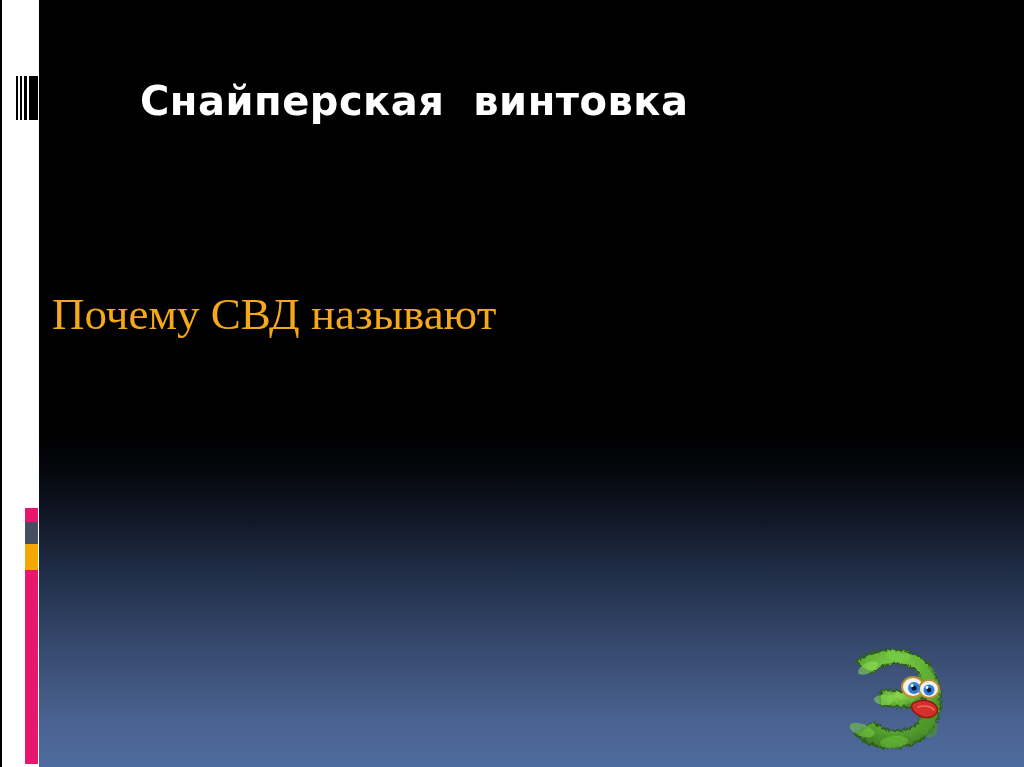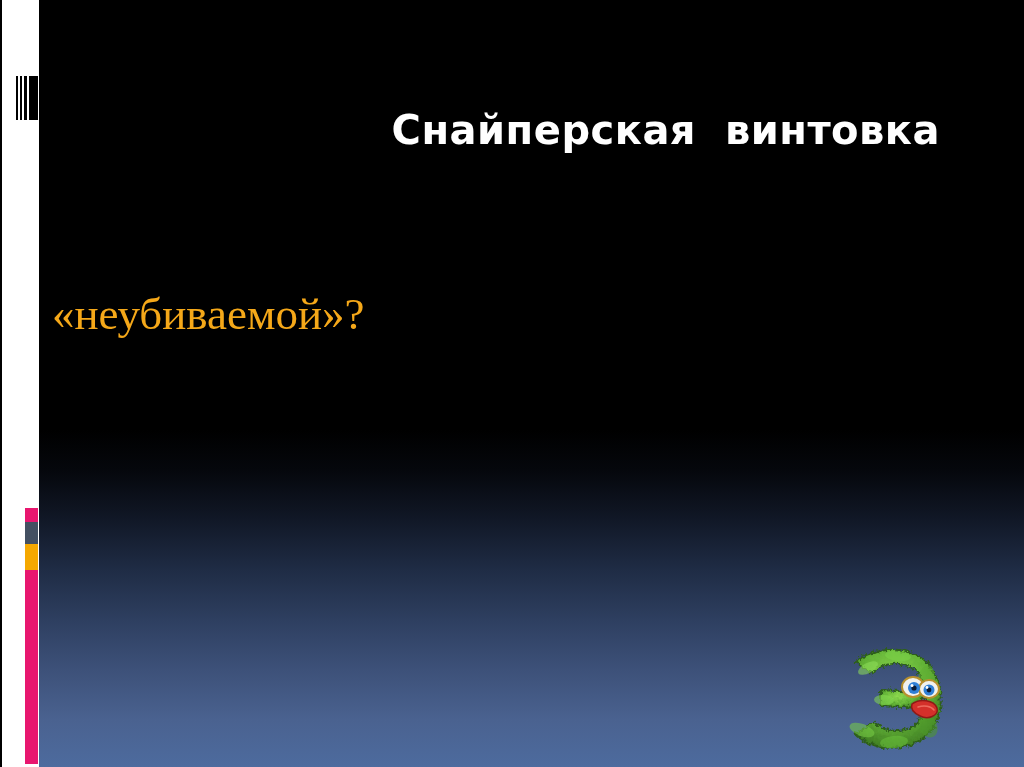--- a/index.html
+++ b/index.html
@@ -96,23 +96,22 @@
   .blk-slate    { height: 22px; background: #445062; }
   .blk-amber    { height: 26px; background: #F5A800; }
   .blk-pink-bar { height: 194px; background: #E8166F; }
 
   
   .title-block {
     position: absolute;
     left: 140px;
     top: 74px;
     width: 800px;
-    text-align: right;
+    text-align: left;
     z-index: 4;
-    margin-top: 29px;
   }
   .title-line {
     color: #ffffff;
     font-family: "DejaVu Sans", "Liberation Sans", sans-serif;
     font-weight: bold;
     font-size: 40px;
     line-height: 55px;
     letter-spacing: 0.5px;
     white-space: pre;
   }
@@ -171,21 +170,21 @@
     <span class="blk blk-slate"></span>
     <span class="blk blk-amber"></span>
     <span class="blk blk-pink-bar"></span>
   </div>
 
   <div class="title-block">
     <div class="title-line">Снайперская  винтовка</div>
   </div>
 
   <div class="body-block">
-    <div class="body-line">«неубиваемой»?</div>
+    <div class="body-line">Почему СВД называют</div>
   </div>
 
   <div class="leaf-letter">
     <svg width="130" height="120" viewBox="0 0 130 120" xmlns="http://www.w3.org/2000/svg">
       <defs>
         <radialGradient id="leafGrad" cx="45%" cy="35%" r="75%">
           <stop offset="0%" stop-color="#8ED94F"></stop>
           <stop offset="55%" stop-color="#62B236"></stop>
           <stop offset="100%" stop-color="#346B1E"></stop>
         </radialGradient>

